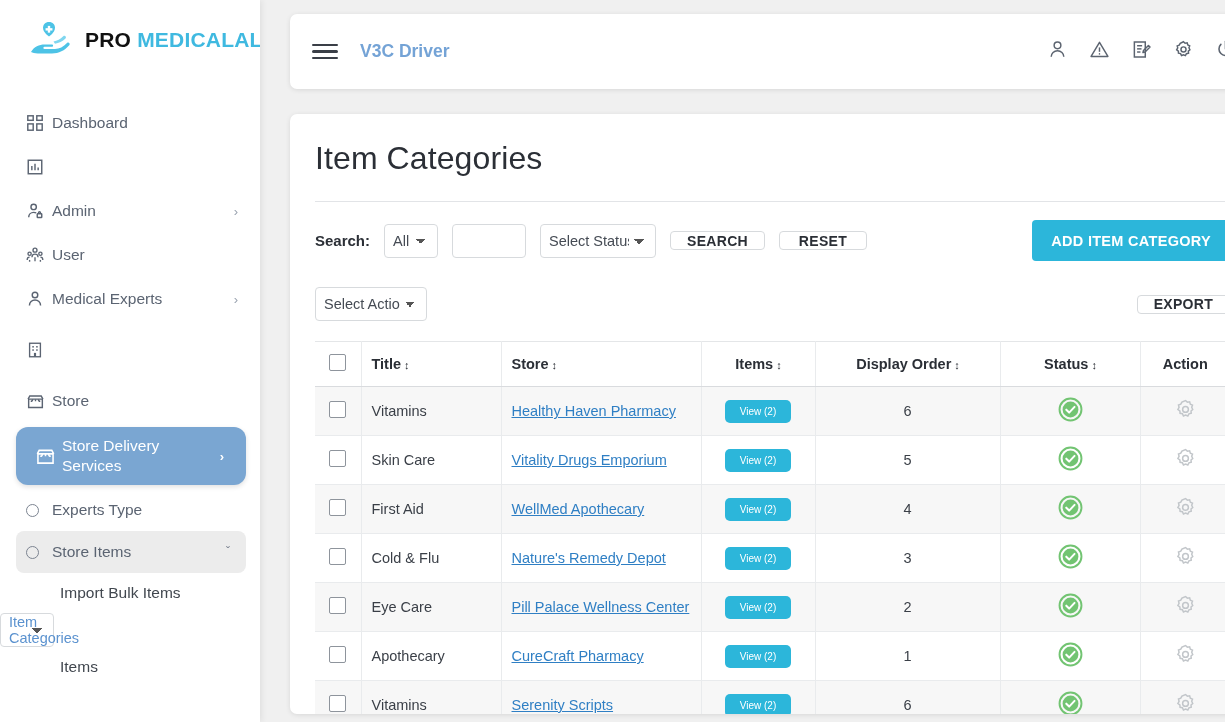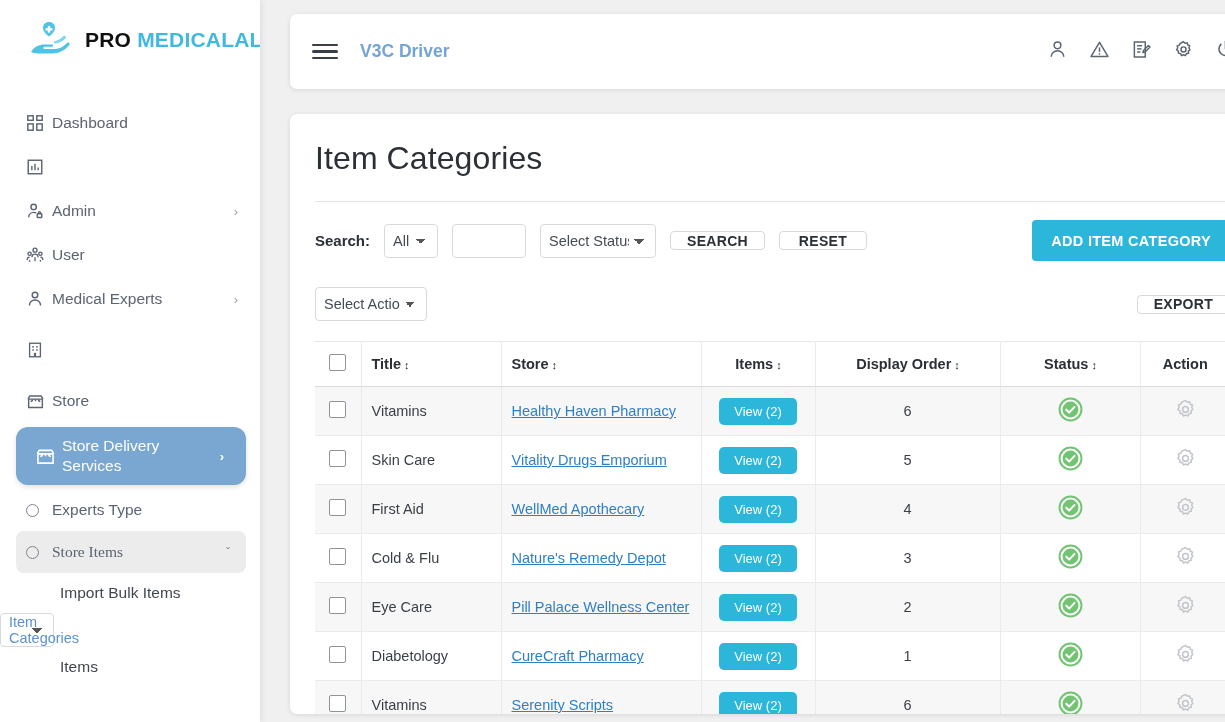--- a/index.html
+++ b/index.html
@@ -49,21 +49,21 @@
   .nav-item.active-main .caret { color: #fff; font-weight: bold; }
 
   .nav-sub {
     display: flex; align-items: center; min-height: 42px;
     padding: 4px 16px 4px 26px; font-size: 15.5px; color: #5b6472; cursor: pointer;
   }
   .nav-sub .ring {
     width: 13px; height: 13px; border: 1.7px solid #7c8491;
     border-radius: 50%; margin-right: 13px; flex: 0 0 13px;
   }
-  .nav-sub.expanded { background: #ececec; border-radius: 8px; margin: 0 14px 0 16px; padding-left: 10px; font-family: Liberation Serif, serif; }
+  .nav-sub.expanded { background: #ececec; border-radius: 8px; margin: 0 14px 0 16px; padding-left: 10px; }
   .nav-sub .chev { margin-left: auto; color: #7c8491; font-size: 12px; }
 
   .nav-leaf {
     padding: 11px 16px 11px 60px; font-size: 15.5px; color: #41474f; cursor: pointer;
   }
   .nav-leaf.sel { color: #5b92cf; }
 
   
   .main { flex: 1; position: relative; background: #f0f0f0; padding: 14px 28px 0 30px; }
 
@@ -131,21 +131,21 @@
     font-size: 14.5px; color: #3a3f47; padding: 10px; height: 47px; vertical-align: middle;
   }
   tbody td:last-child { border-right: 0; }
   tbody tr:nth-child(odd) { background: #f7f7f7; }
   tbody tr:nth-child(even) { background: #fff; }
   td.ctr { text-align: center; }
   .cbx { width: 17px; height: 17px; border: 1.6px solid #8e949c; border-radius: 2px; background: #fff; display: inline-block; cursor: pointer; }
   .link { color: #2f7fc4; text-decoration: underline; cursor: pointer; font-size: 14.5px; }
   .view-btn {
     display: inline-block; background: #2cb6da; color: #fff;
-    border-radius: 5px; padding: 6px 15px; font-size: 13px; cursor: pointer;
+    border-radius: 5px; padding: 6px 15px; font-size: 10px; cursor: pointer;
   }
   .gear-cell { cursor: pointer; }
 
   col.c-chk { width: 46px; } col.c-title { width: 140px; }
   col.c-store { width: 200px; } col.c-items { width: 114px; }
   col.c-ord { width: 185px; } col.c-stat { width: 140px; } col.c-act { width: 90px; }
 </style>
 </head>
 <body>
 
@@ -457,21 +457,21 @@
                   <circle cx="13" cy="13" r="8.2" fill="#72c472"></circle>
                   <path d="M8.6 13.2l3 3 5.6-5.9" fill="none" stroke="#fff" stroke-width="2.1" stroke-linecap="round" stroke-linejoin="round"></path>
                 </svg></td>
               <td class="ctr gear-cell"><svg width="23" height="23" viewBox="0 0 20 20" fill="none" stroke="#c2c6ca" stroke-width="1.3">
                   <path d="M10 2.2 11.6 3.6l2-.3.6 2 1.9.9-.7 1.9.9 1.9-1.5 1.3.2 2-2 .5-1 1.9-1.9-.8-1.9.7-.9-1.9-2-.4-.2-2L3.4 10l1-1.9-.5-2 2-.7 1-1.8z"></path>
                   <circle cx="10" cy="9.9" r="2.5"></circle>
                 </svg></td>
             </tr>
             <tr>
               <td class="ctr"><span class="cbx"></span></td>
-              <td>Diabetology</td>
+              <td>Apothecary</td>
               <td><span class="link">CureCraft Pharmacy</span></td>
               <td class="ctr"><span class="view-btn">View (2)</span></td>
               <td class="ctr">1</td>
               <td class="ctr"><svg width="25" height="25" viewBox="0 0 26 26">
                   <circle cx="13" cy="13" r="11.4" fill="none" stroke="#72c472" stroke-width="2"></circle>
                   <circle cx="13" cy="13" r="8.2" fill="#72c472"></circle>
                   <path d="M8.6 13.2l3 3 5.6-5.9" fill="none" stroke="#fff" stroke-width="2.1" stroke-linecap="round" stroke-linejoin="round"></path>
                 </svg></td>
               <td class="ctr gear-cell"><svg width="23" height="23" viewBox="0 0 20 20" fill="none" stroke="#c2c6ca" stroke-width="1.3">
                   <path d="M10 2.2 11.6 3.6l2-.3.6 2 1.9.9-.7 1.9.9 1.9-1.5 1.3.2 2-2 .5-1 1.9-1.9-.8-1.9.7-.9-1.9-2-.4-.2-2L3.4 10l1-1.9-.5-2 2-.7 1-1.8z"></path>

